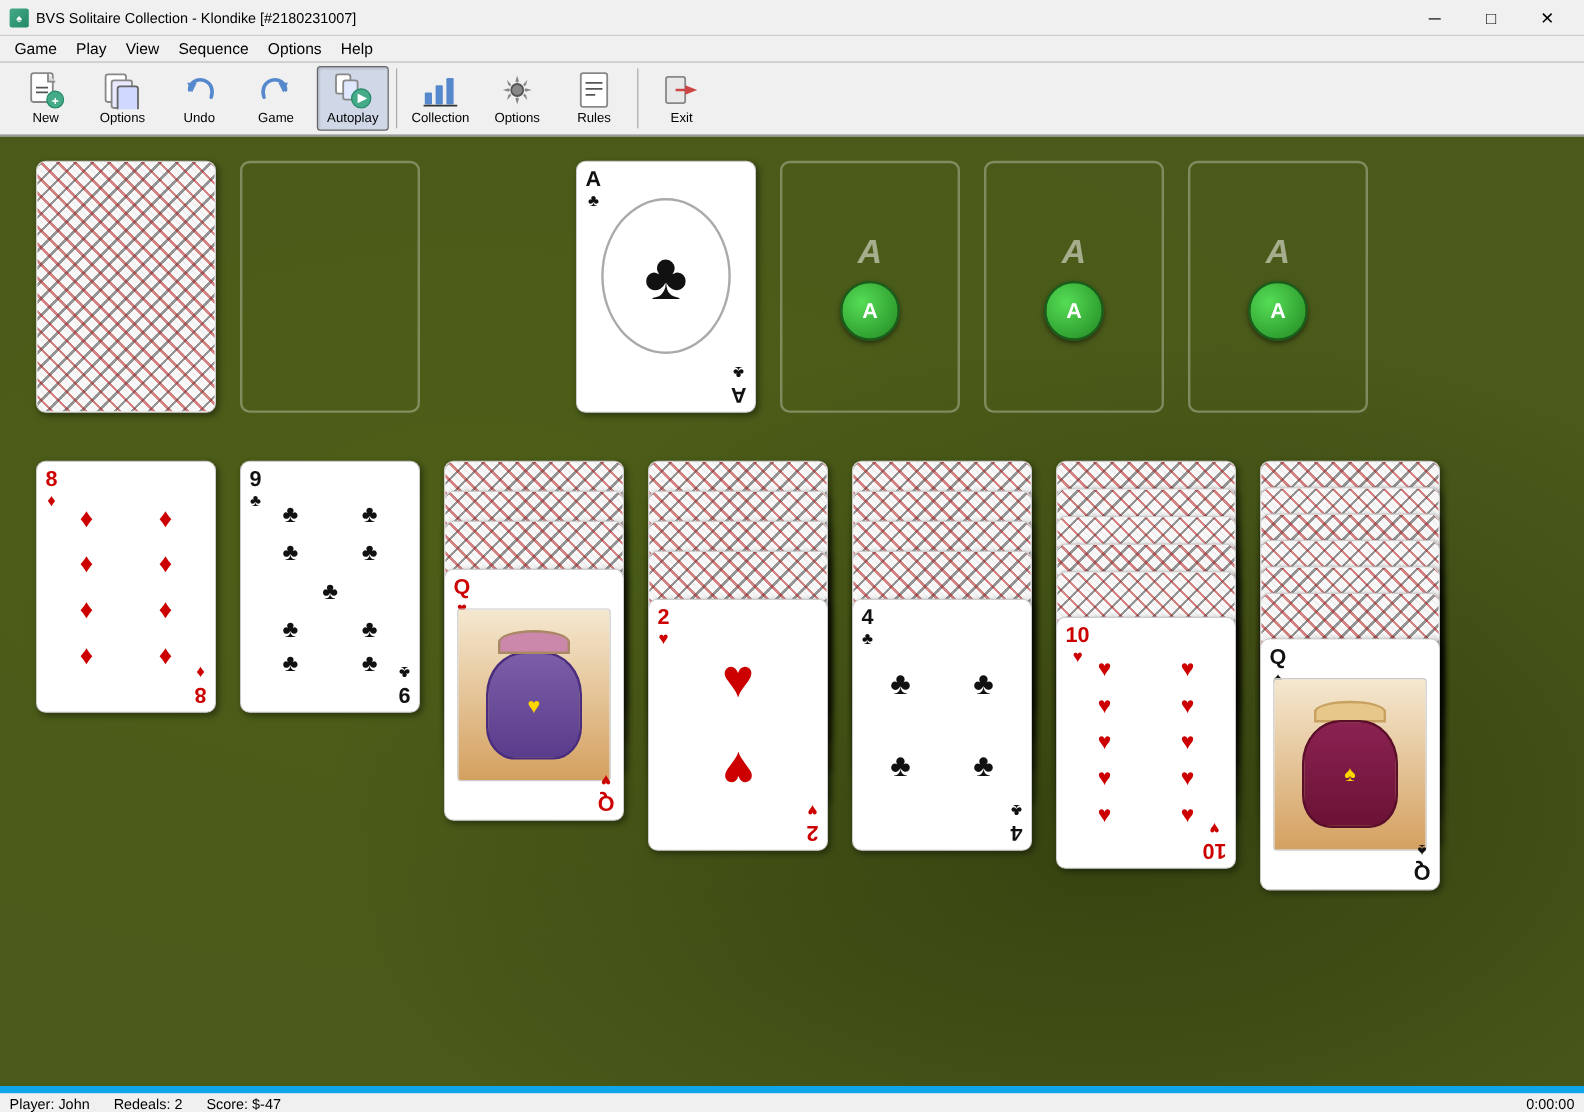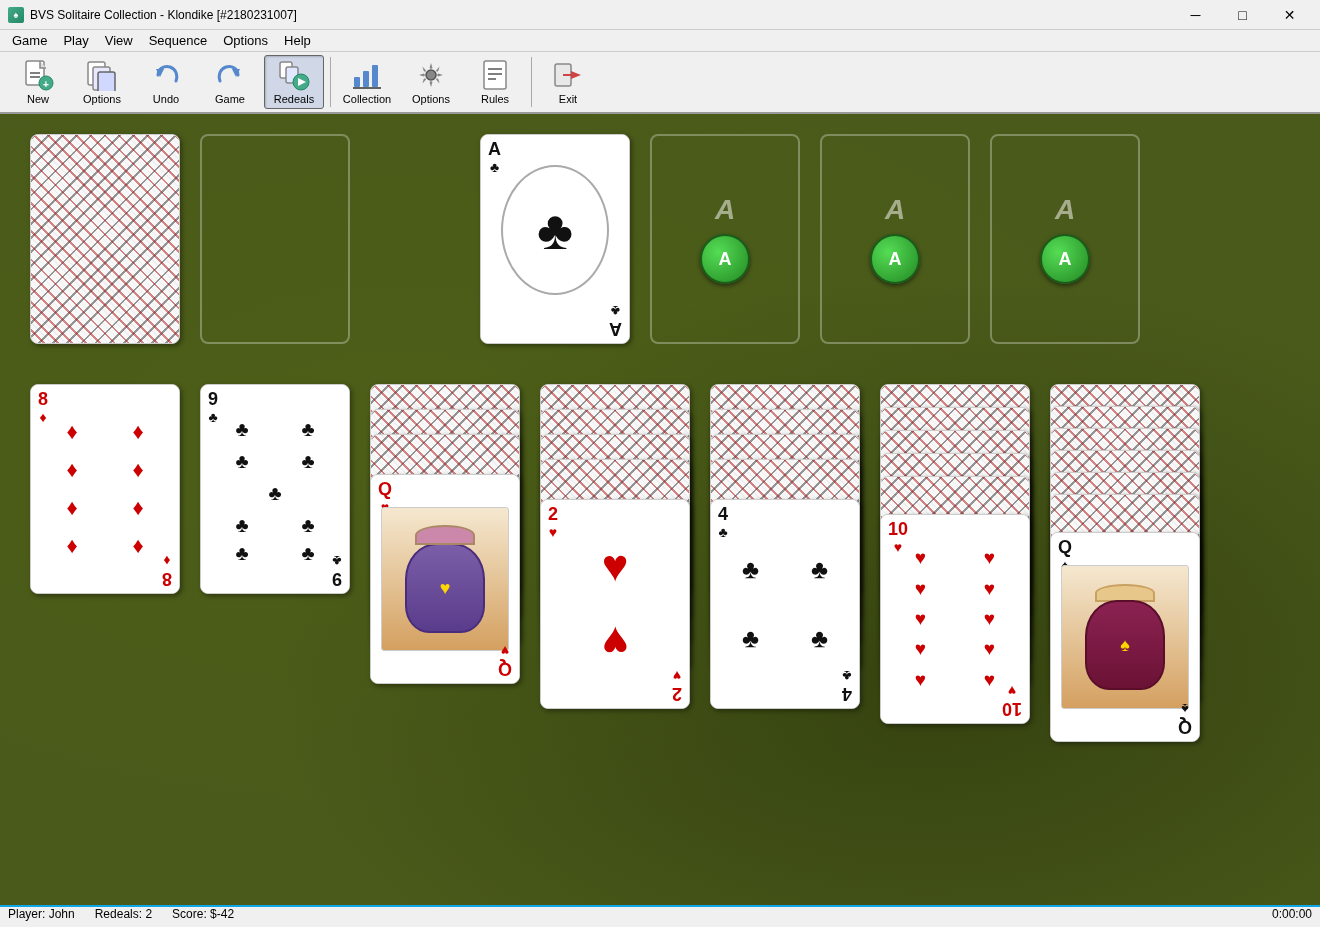--- a/index.html
+++ b/index.html
@@ -106,23 +106,23 @@
         radial-gradient(ellipse at 30% 40%, rgba(80,100,20,0.4) 0%, transparent 60%),
         radial-gradient(ellipse at 70% 70%, rgba(30,40,5,0.5) 0%, transparent 50%);
       position: relative;
       overflow: hidden;
     }
 
     
     #status-bar {
       height: 22px;
       background: #f0f0f0;
-      border-top: 2px solid #0ea5e9;
-      display: flex;
-      align-items: flex-start;
+      border-top: 6px solid #0ea5e9;
+      display: flex;
+      align-items: flex-end;
       padding: 0 8px;
       font-size: 12px;
       justify-content: space-between;
     }
 
     
     .card {
       position: absolute;
       width: 150px;
       height: 210px;
@@ -327,21 +327,21 @@
 
   <button class="toolbar-btn active">
     <div class="tb-icon">
       <svg width="32" height="32" viewBox="0 0 32 32">
         <rect x="2" y="3" width="12" height="16" rx="2" fill="white" stroke="#888" stroke-width="1.5"></rect>
         <rect x="8" y="8" width="12" height="16" rx="2" fill="#e0e8ff" stroke="#888" stroke-width="1.5"></rect>
         <circle cx="23" cy="23" r="8" fill="#4a8" stroke="#286" stroke-width="1"></circle>
         <polygon points="20,19 20,27 28,23" fill="white"></polygon>
       </svg>
     </div>
-    <span>Redeals</span>
+    <span>Autoplay</span>
   </button>
 
   <div class="toolbar-sep"></div>
 
   <button class="toolbar-btn">
     <div class="tb-icon">
       <svg width="32" height="32" viewBox="0 0 32 32">
         <rect x="3" y="18" width="6" height="10" fill="#5588cc" rx="1"></rect>
         <rect x="12" y="12" width="6" height="16" fill="#5588cc" rx="1"></rect>
         <rect x="21" y="6" width="6" height="22" fill="#5588cc" rx="1"></rect>
@@ -704,16 +704,16 @@
       </div>
     </div>
   </div>
 
 </div>
 
 <div id="status-bar">
   <div style="display:flex;gap:20px;">
     <span>Player: John</span>
     <span>Redeals: 2</span>
-    <span>Score: $-42</span>
+    <span>Score: $-47</span>
   </div>
   <span>0:00:00</span>
 </div>
 
 </body></html>

